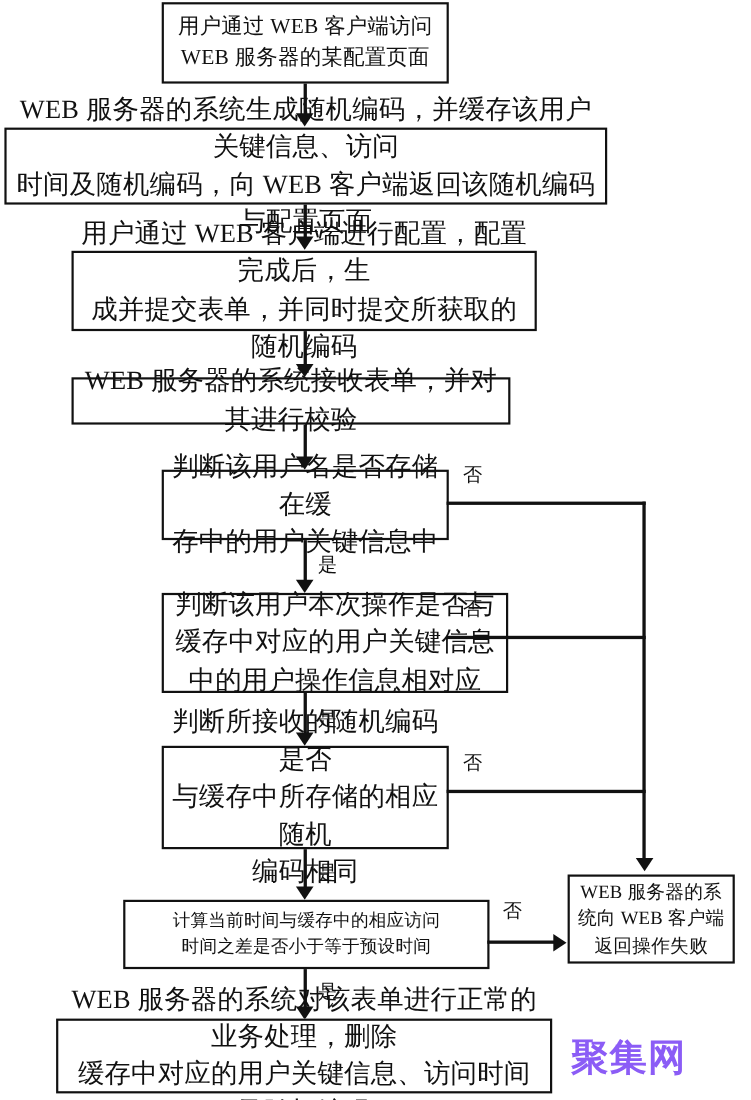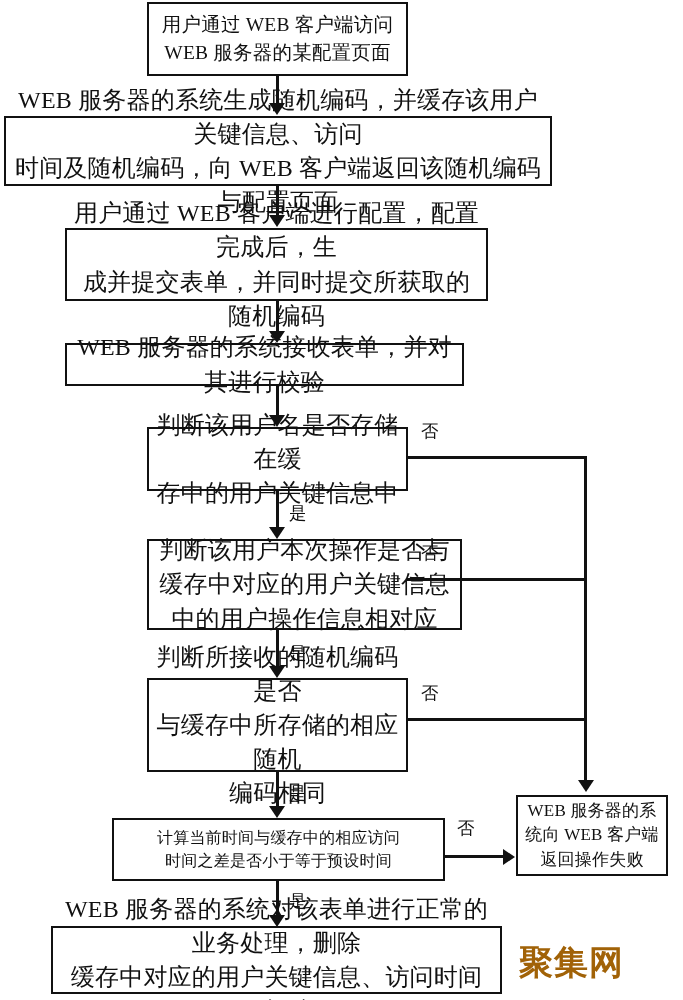--- a/index.html
+++ b/index.html
@@ -76,21 +76,21 @@
     color: #111111;
     font-family: "Liberation Serif", "DejaVu Serif", serif;
     line-height: 1;
     white-space: nowrap;
   }
   .watermark {
     position: absolute;
     font-family: "DejaVu Sans", sans-serif;
     font-weight: bold;
     font-size: 34px;
-    color: #a16207;
+    color: #8b5cf6;
     letter-spacing: 1px;
     line-height: 1;
     white-space: nowrap;
   }
 </style>
 </head>
 <body>
 
 <div id="canvas">
 

